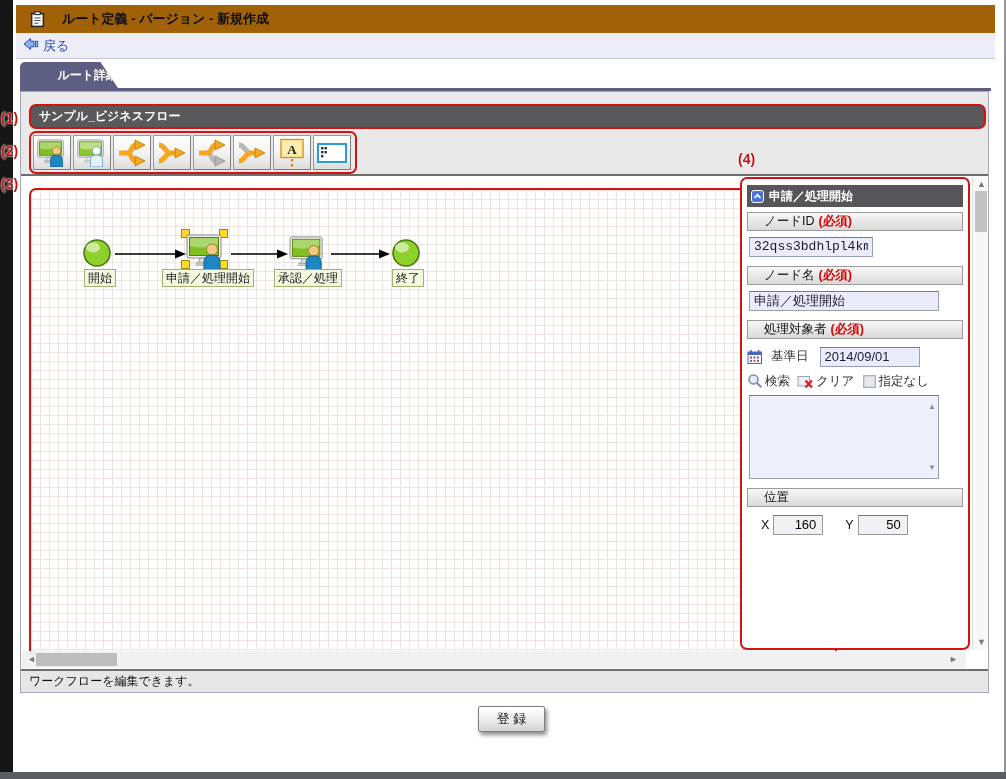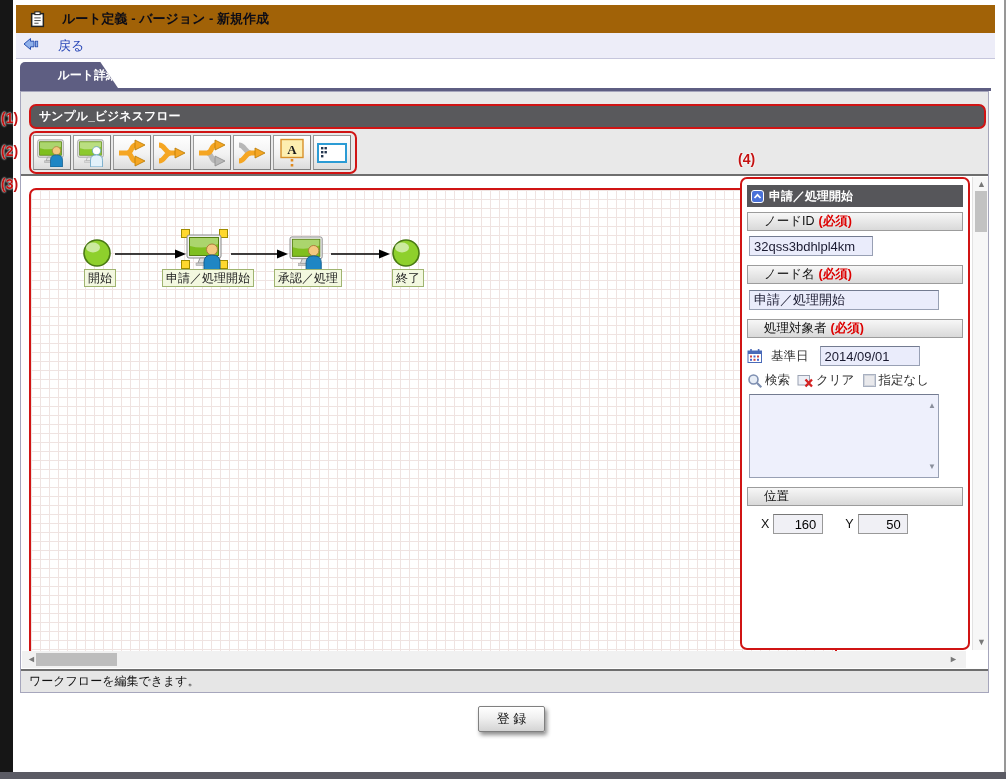--- a/index.html
+++ b/index.html
@@ -18,21 +18,21 @@
   .right-strip  { left:1004px; top:0; width:2px; height:772px; background:#979797; }
 
   
   .titlebar { left:16px; top:5px; width:979px; height:28px; background:#a16207;
               display:flex; align-items:center; }
   .titlebar .tb-icon { margin-left:12px; width:18px; height:18px; display:flex; align-items:center; justify-content:center; }
   .titlebar .tb-text { margin-left:16px; font-weight:bold; font-size:13px; color:#0c0c16; }
 
   .backbar { left:16px; top:33px; width:979px; height:26px; background:#ededf8;
              border-bottom:1px solid #c6c6dc; display:flex; align-items:center; }
-  .backlink { display:flex; align-items:center; gap:19px; margin-left:7px; cursor:pointer;
+  .backlink { display:flex; align-items:center; gap:4px; margin-left:7px; cursor:pointer;
               color:#2b49b8; font-size:13px; text-decoration:none; }
 
   .tab { left:20px; top:62px; width:98px; height:26px; background:#5e5e82; color:#fff;
          font-weight:bold; font-size:12px; line-height:26px; padding-left:11px;
          border-top-left-radius:5px;
          clip-path:polygon(0 0, 82% 0, 100% 100%, 0 100%);text-align:right; }
   .tab-underline { left:20px; top:88px; width:971px; height:3px; background:#5e5e82; }
 
   
   .widget { left:20px; top:91px; width:969px; height:602px; border:1px solid #a6a6bc;
@@ -284,21 +284,21 @@
             <path d="M3.5 8 L6.5 4.8 L9.5 8" stroke="#fff" stroke-width="1.7" fill="none"></path>
           </svg>
         </span>
         <span>申請／処理開始</span>
       </div>
 
       <div class="field-bar">
         <span>ノードID</span><span class="req">(必須)</span>
       </div>
       <div style="margin:5px 0 0 2px">
-        <input class="tin" style="width: 124px;" value="32qss3bdhlpl4km">
+        <input class="tin" style="width: 124px; font-family: Liberation Mono, monospace;" value="32qss3bdhlpl4km">
       </div>
 
       <div class="field-bar" style="margin-top:9px">
         <span>ノード名</span><span class="req">(必須)</span>
       </div>
       <div style="margin:6px 0 0 2px">
         <input class="tin" style="width: 190px;" value="申請／処理開始">
       </div>
 
       <div class="field-bar" style="margin-top:9px">

